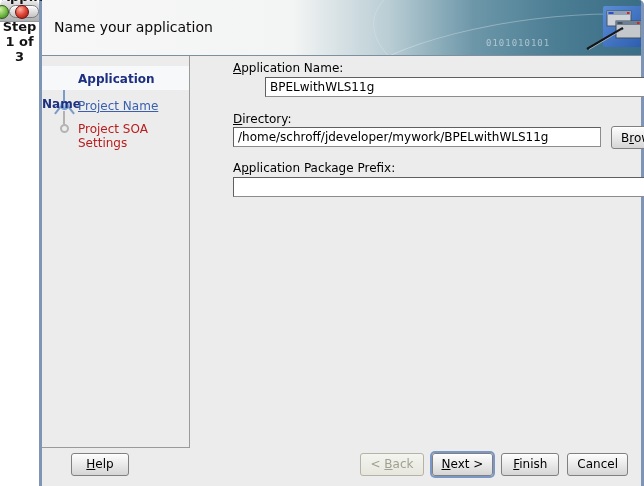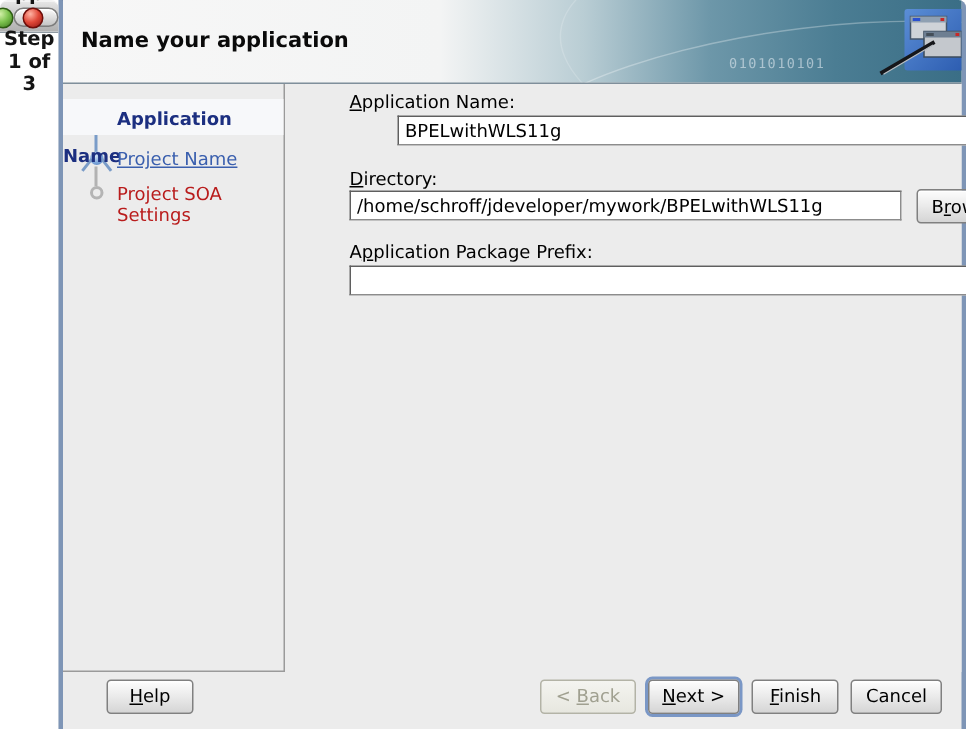--- a/index.html
+++ b/index.html
@@ -28,21 +28,21 @@
   
   .frame-body { flex:1 1 auto; min-height:0; display:flex; flex-direction:column;
                 border-left:3px solid #7e95b6; border-right:3px solid #7e95b6; background:#ececec; }
   .frame-shadow { height:6px; flex:none; background:#9c9c9c; }
   .frame-blue   { height:4px; flex:none; background:#7e95b6; }
 
   
   .header { height:56px; flex:none; position:relative; overflow:hidden;
             border-bottom:1px solid #7f8f9b;
             background:linear-gradient(90deg,#f7f7f7 0%,#f3f4f4 42%,#b9cdd4 58%,#6d97a9 72%,#4b7d93 86%,#3a6e86 100%); }
-  .banner-title { position:absolute; left:12px; top:19px; font-size:14px; font-weight:bold; color:#0a0a0a; }
+  .banner-title { position:absolute; left:12px; top:19px; font-size:14px; font-weight:normal; color:#0a0a0a; }
   .binary { position:absolute; font-family:"DejaVu Sans Mono", monospace; font-size:9px;
             letter-spacing:1px; color:rgba(236,243,247,0.55); }
   .binary.b1 { left:364px; top:30px; }
   .binary.b2 { left:444px; top:38px; }
   .swoosh { position:absolute; border:1px solid rgba(255,255,255,0.30); border-radius:50%; }
   .swoosh.s1 { width:420px; height:130px; left:290px; top:18px; transform:rotate(-7deg); }
   .swoosh.s2 { width:460px; height:170px; left:330px; top:-40px; transform:rotate(6deg);
                border-color:rgba(255,255,255,0.18); }
   .banner-icon { position:absolute; left:544px; top:5px; width:58px; height:46px; }
 

